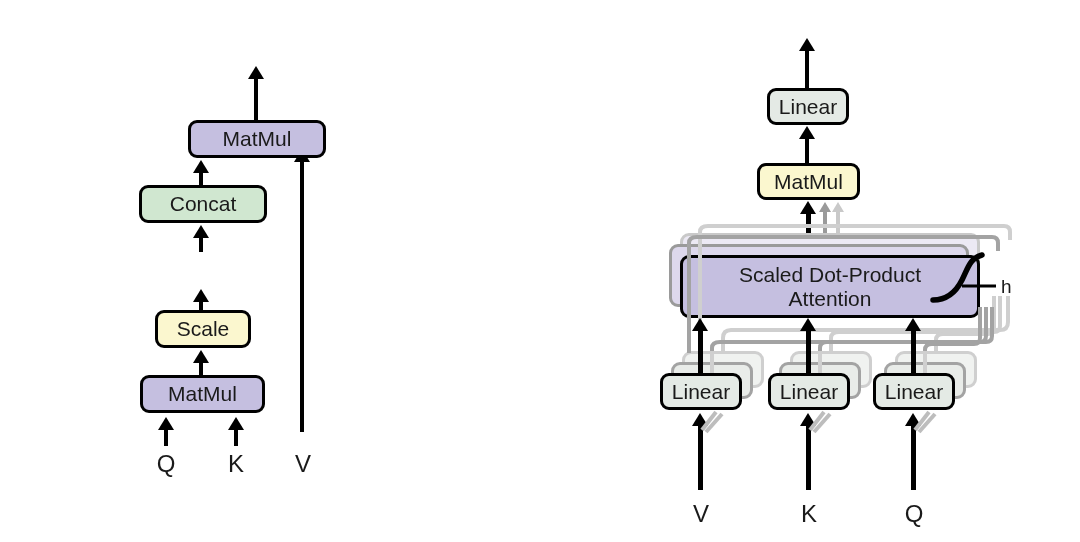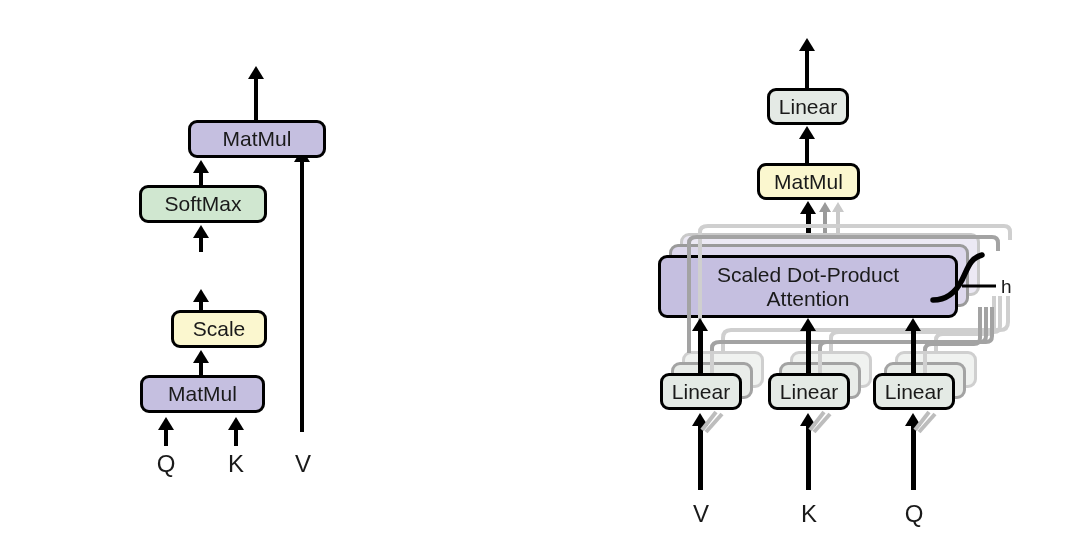--- a/index.html
+++ b/index.html
@@ -88,31 +88,31 @@
   <div class="arrowhead" style="left:248px; top:66px;"></div>
 
   <div class="box" style="left:188px; top:120px; width:138px; height:38px; background:#c5bfe0;">
     <span>MatMul</span>
   </div>
 
   <div class="vline" style="left:199px; top:172px; width:4px; height:18px;"></div>
   <div class="arrowhead" style="left:193px; top:160px;"></div>
 
   <div class="box" style="left:139px; top:185px; width:128px; height:38px; background:#d0e7d0;">
-    <span>SoftMax</span>
+    <span>Concat</span>
   </div>
 
   <div class="vline" style="left:199px; top:237px; width:4px; height:15px;"></div>
   <div class="arrowhead" style="left:193px; top:225px;"></div>
 
 
   <div class="vline" style="left:199px; top:301px; width:4px; height:15px;"></div>
   <div class="arrowhead" style="left:193px; top:289px;"></div>
 
-  <div class="box" style="left:155px; top:310px; width:96px; height:38px; background:#fbf7cf;margin-left:16px;">
+  <div class="box" style="left:155px; top:310px; width:96px; height:38px; background:#fbf7cf;">
     <span>Scale</span>
   </div>
 
   <div class="vline" style="left:199px; top:362px; width:4px; height:14px;"></div>
   <div class="arrowhead" style="left:193px; top:350px;"></div>
 
   <div class="box" style="left:140px; top:375px; width:125px; height:38px; background:#c5bfe0;">
     <span>MatMul</span>
   </div>
 
@@ -146,21 +146,21 @@
 
   <div class="vline" style="left:823px; top:212px; width:4px; height:39px; background:#9a9a9a;"></div>
   <div class="arrowhead small" style="left:819px; top:202px; border-bottom-color:#9a9a9a;"></div>
 
   <div class="vline" style="left:806px; top:212px; width:5px; height:48px;"></div>
   <div class="arrowhead" style="left:800px; top:201px;"></div>
 
   <div class="ghost" style="left:680px; top:233px; width:300px; height:63px; background:#ece9f4; border-color:#c9c9c9;"></div>
   <div class="ghost" style="left:669px; top:244px; width:300px; height:63px; background:#ddd8ec; border-color:#9a9a9a;"></div>
 
-  <div class="box two-line" style="left:658px; top:255px; width:300px; height:63px; background:#c5bfe0; flex-direction:column;">
+  <div class="box two-line" style="left:680px; top:255px; width:300px; height:63px; background:#c5bfe0; flex-direction:column;">
     <span>Scaled Dot-Product</span>
     <span>Attention</span>
   </div>
 
   <svg class="overlay">
     <path d="M 982 255 C 970 258 968 268 962 280 C 956 292 946 300 933 300" fill="none" stroke="#000" stroke-width="5.5" stroke-linecap="round"></path>
     <line x1="962" y1="286" x2="996" y2="286" stroke="#000" stroke-width="3.2"></line>
   </svg>
   <div class="hlabel" style="left:1001px; top:276px;">h</div>
 

